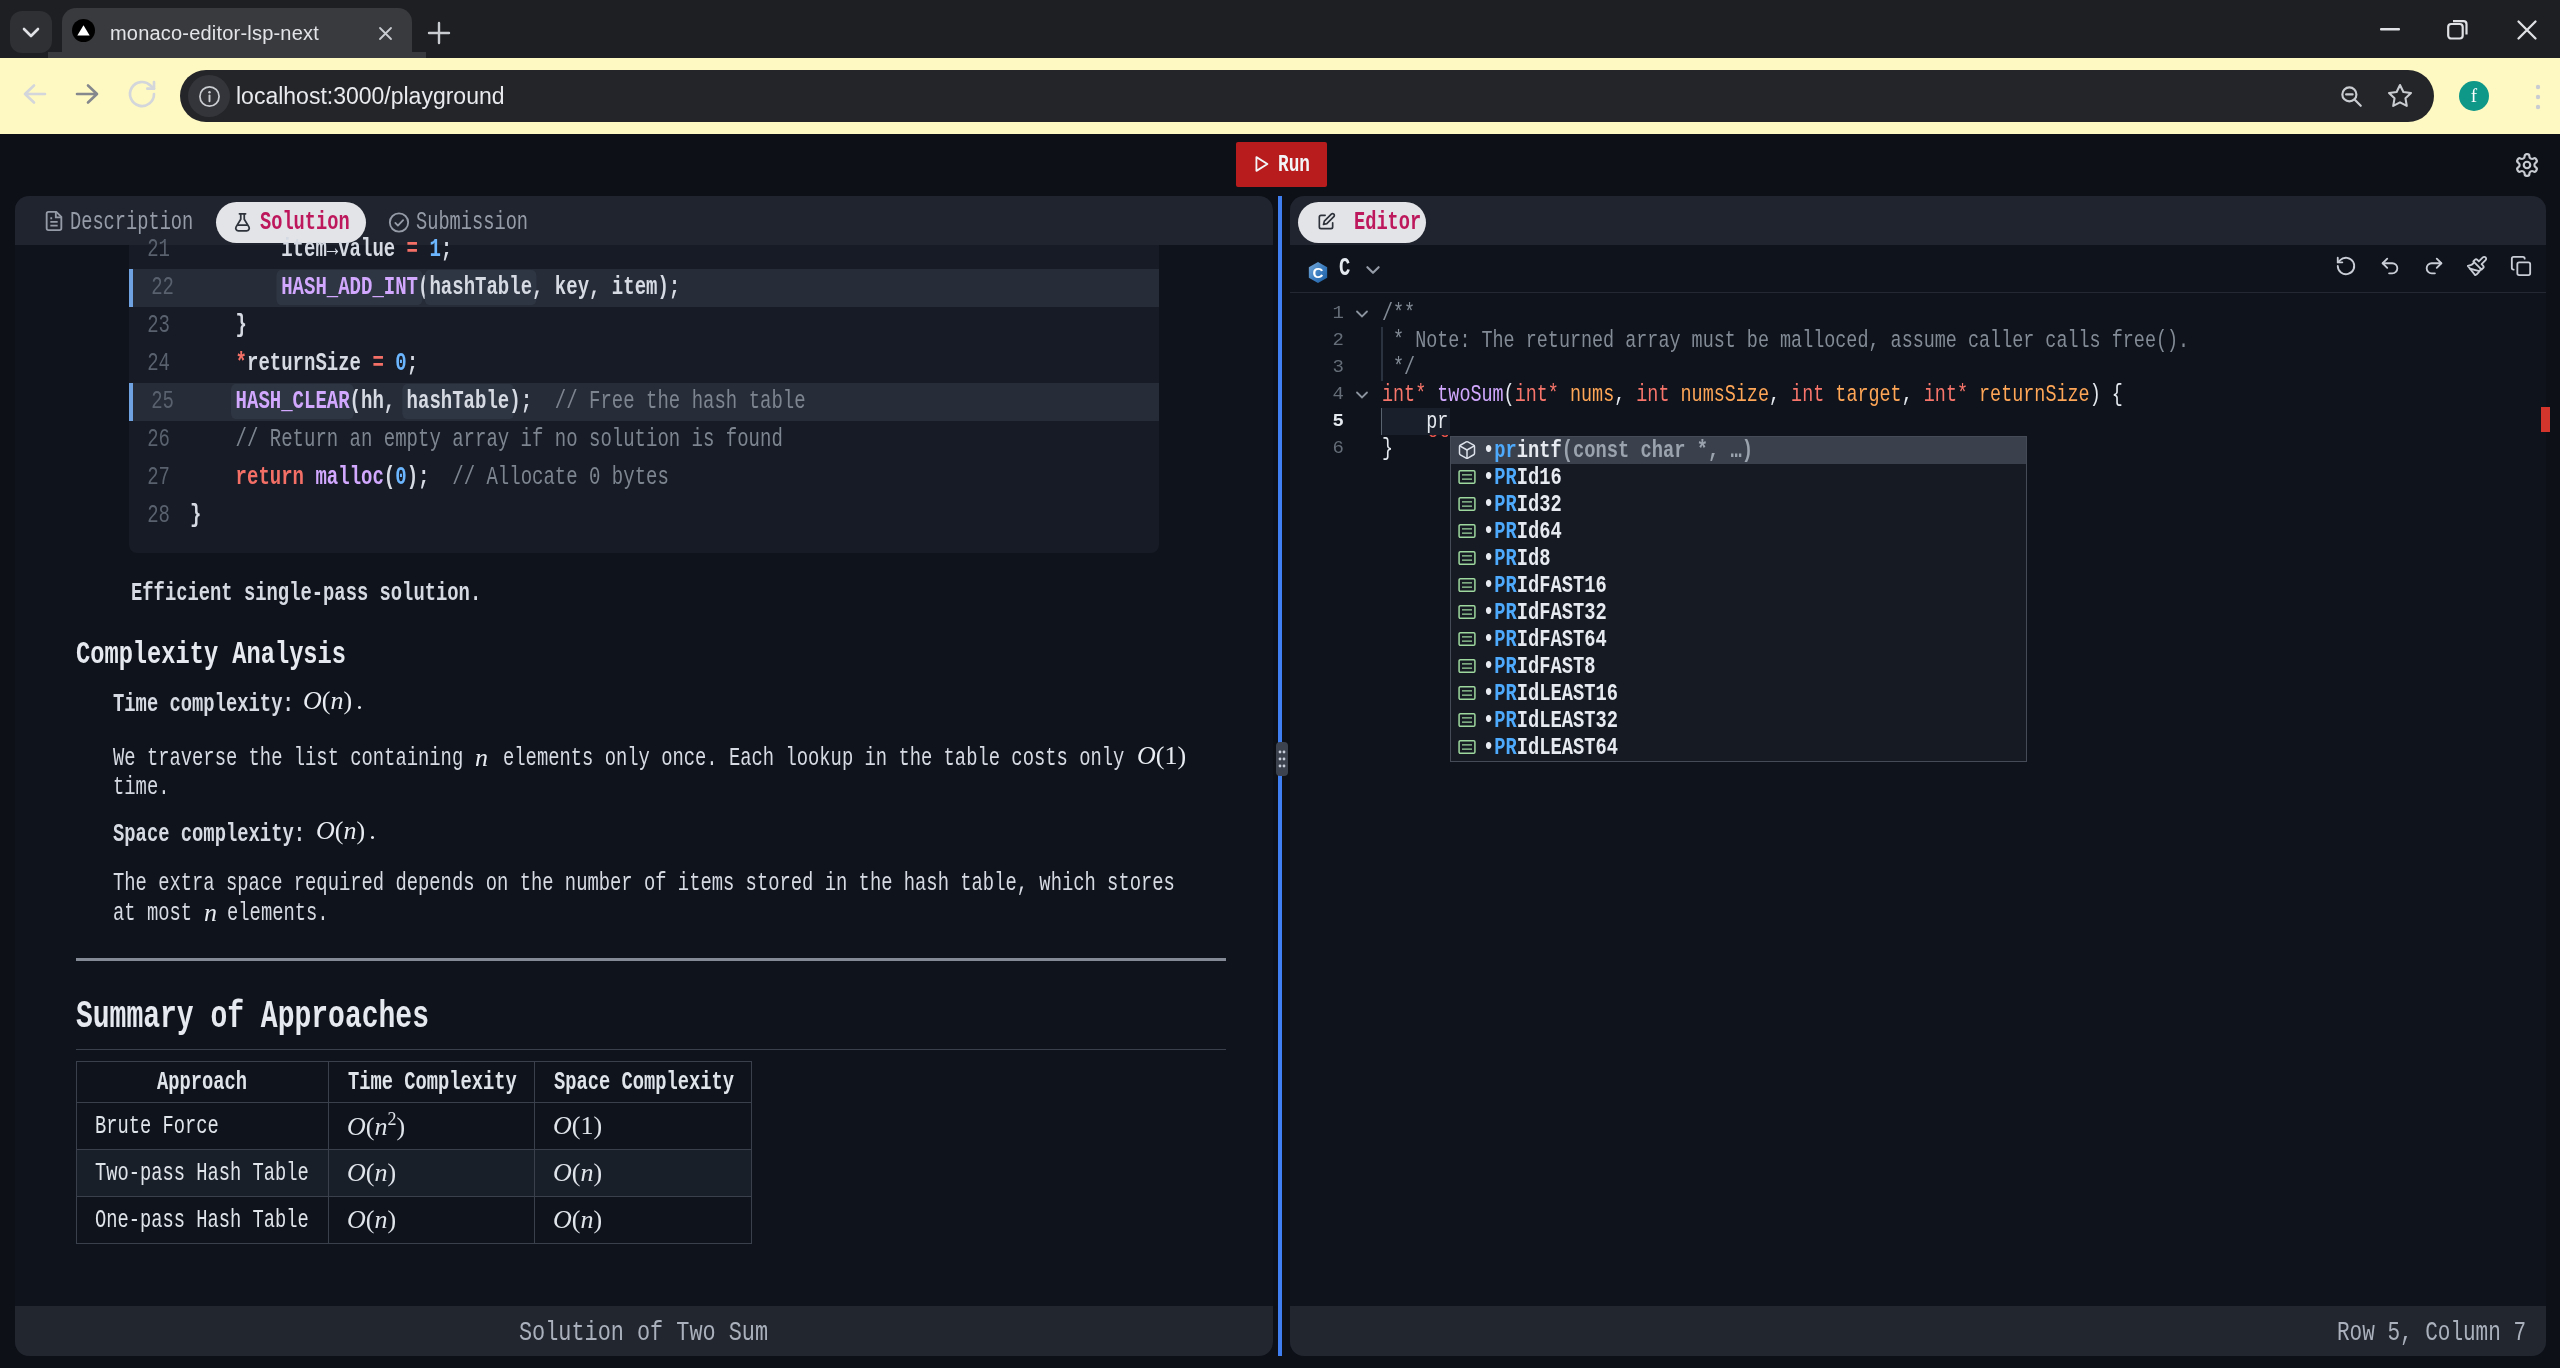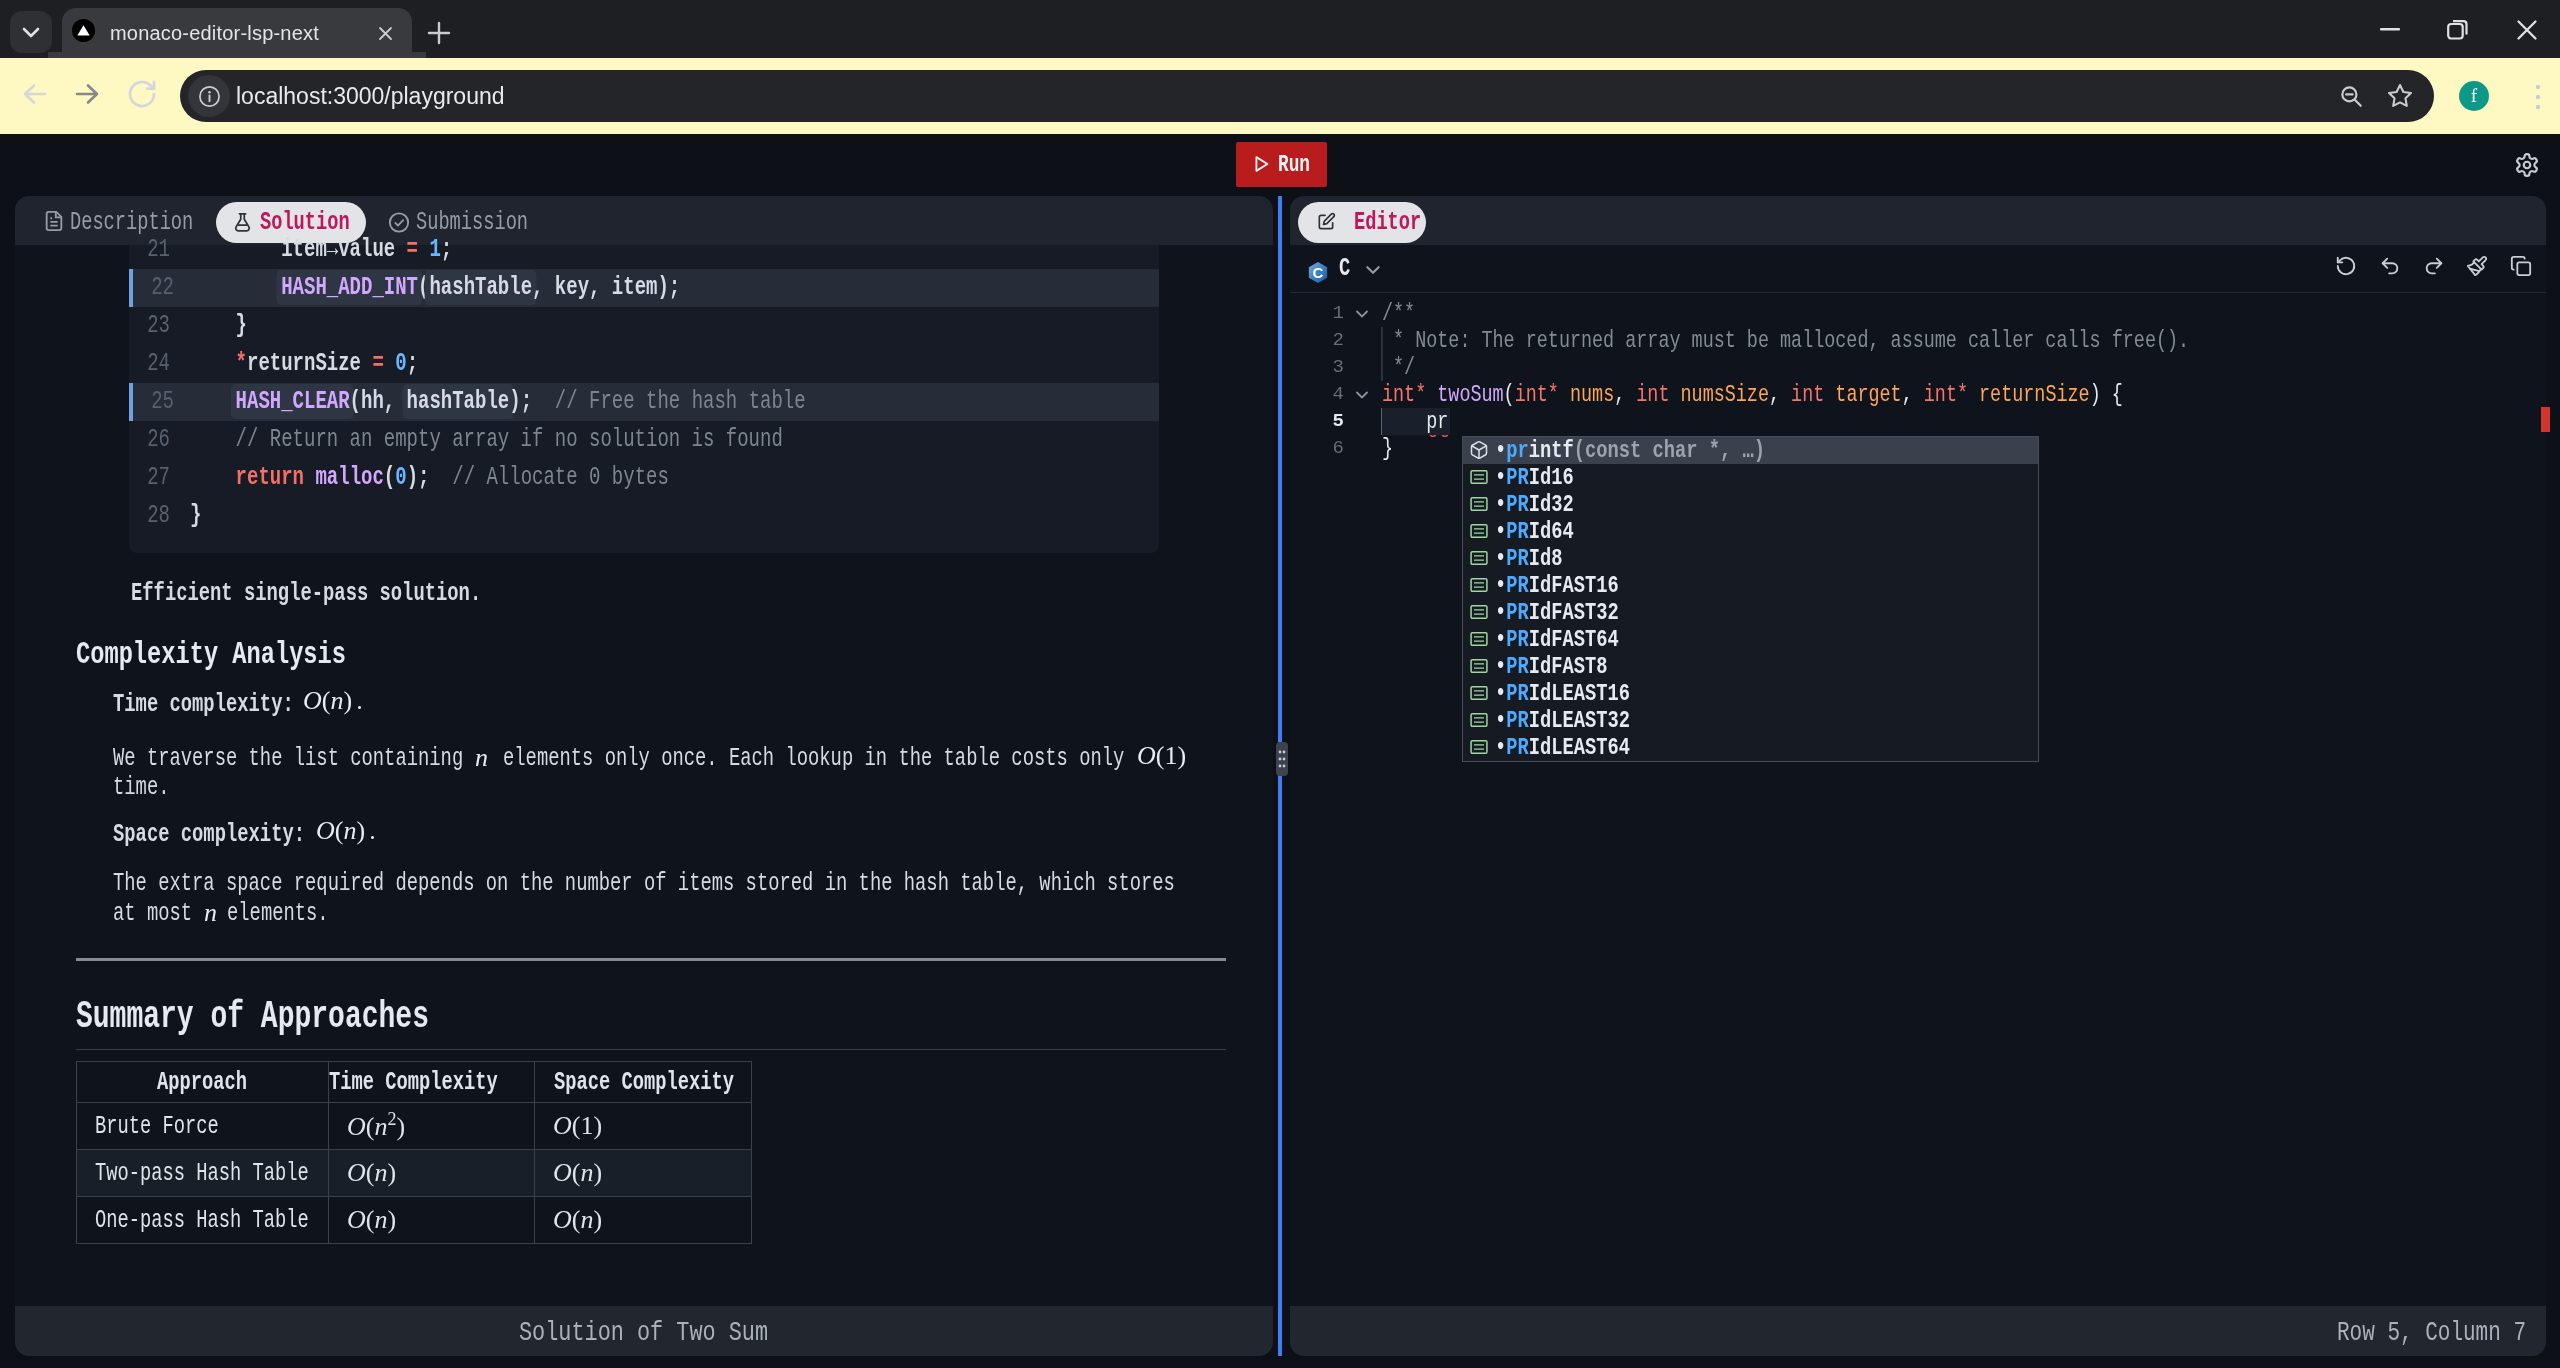--- a/index.html
+++ b/index.html
@@ -65,21 +65,21 @@
   #sumtable tr.alt { background:#191f29;margin-left:16px; }
   
   #edtoolbar { position:absolute; top:49px; left:0; right:0; height:48px; border-bottom:1px solid #232832; }
   .edcode { position:absolute; left:0; top:97px; right:0; bottom:50px; color:#e4e8ef; }
   .eline { position:absolute; height:27px; line-height:27px; white-space:pre; width:100%; font-size:24.5px; z-index:2; }
   .eline .eln { position:absolute; left:0; width:54px; text-align:right; color:#646d78; font-size:19px; }
   .eline .ecd { position:absolute; left:92px; transform:scaleX(0.752); transform-origin:0 0; }
   .ecmt { color:#828b96; }
   .ered { color:#f7756b; } .epurp { color:#d2a8ff; } .eorange { color:#ffa657; }
   
-  #suggest { position:absolute; left:172px; top:240px; width:577px; height:326px; background:#151a23; border:1px solid #454c57; }
+  #suggest { position:absolute; left:160px; top:240px; width:577px; height:326px; background:#151a23; border:1px solid #454c57; }
   .srow { position:absolute; left:0; width:575px; height:27px; line-height:27px; white-space:pre; font-size:24.5px; font-weight:bold; color:#e7ebf1; }
   .srow.sel { background:#3a414d; }
   .srow .sic { position:absolute; left:6px; top:3px; }
   .srow .stx { position:absolute; left:32px; transform:scaleX(0.765); transform-origin:0 0; }
   .sblue { color:#4daafc; } .sgrey { color:#9aa3ae; font-weight:bold; }
 </style>
 </head>
 <body>
 <div id="screen">
 
@@ -233,21 +233,21 @@
       <div class="mathd" style="left:189px; top:702px;"><span class="mathO">n</span></div>
       <div class="mdtext" style="left:212px; top:703px;">elements.</div>
       <div class="hr1" style="top:762px;"></div>
       <div class="mdh2" style="left:61px; top:799px;">Summary of Approaches</div>
       <div class="hr2" style="top:853px;"></div>
 
       <table id="sumtable">
         <tbody>
             <tr>
               <th class="c" style="width:252px;"><span class="sc">Approach</span></th>
-              <th style="width:206px; text-align:left; "><span class="sc">Time Complexity</span></th>
+              <th style="width:206px; text-align:left; padding-left:19px;"><span class="sc">Time Complexity</span></th>
               <th style="text-align:left; padding-left:19px;"><span class="sc">Space Complexity</span></th>
             </tr>
         <tr>
               <td><span class="sc">Brute Force</span></td>
               <td><span class="mathO">O</span><span class="mathP">(</span><span class="mathO">n</span><span class="mathP"><sup style="font-size:18px;">2</sup>)</span></td>
               <td><span class="mathO">O</span><span class="mathP">(1)</span></td>
             </tr>
         <tr class="alt">
               <td><span class="sc">Two-pass Hash Table</span></td>
               <td><span class="mathO">O</span><span class="mathP">(</span><span class="mathO">n</span><span class="mathP">)</span></td>

